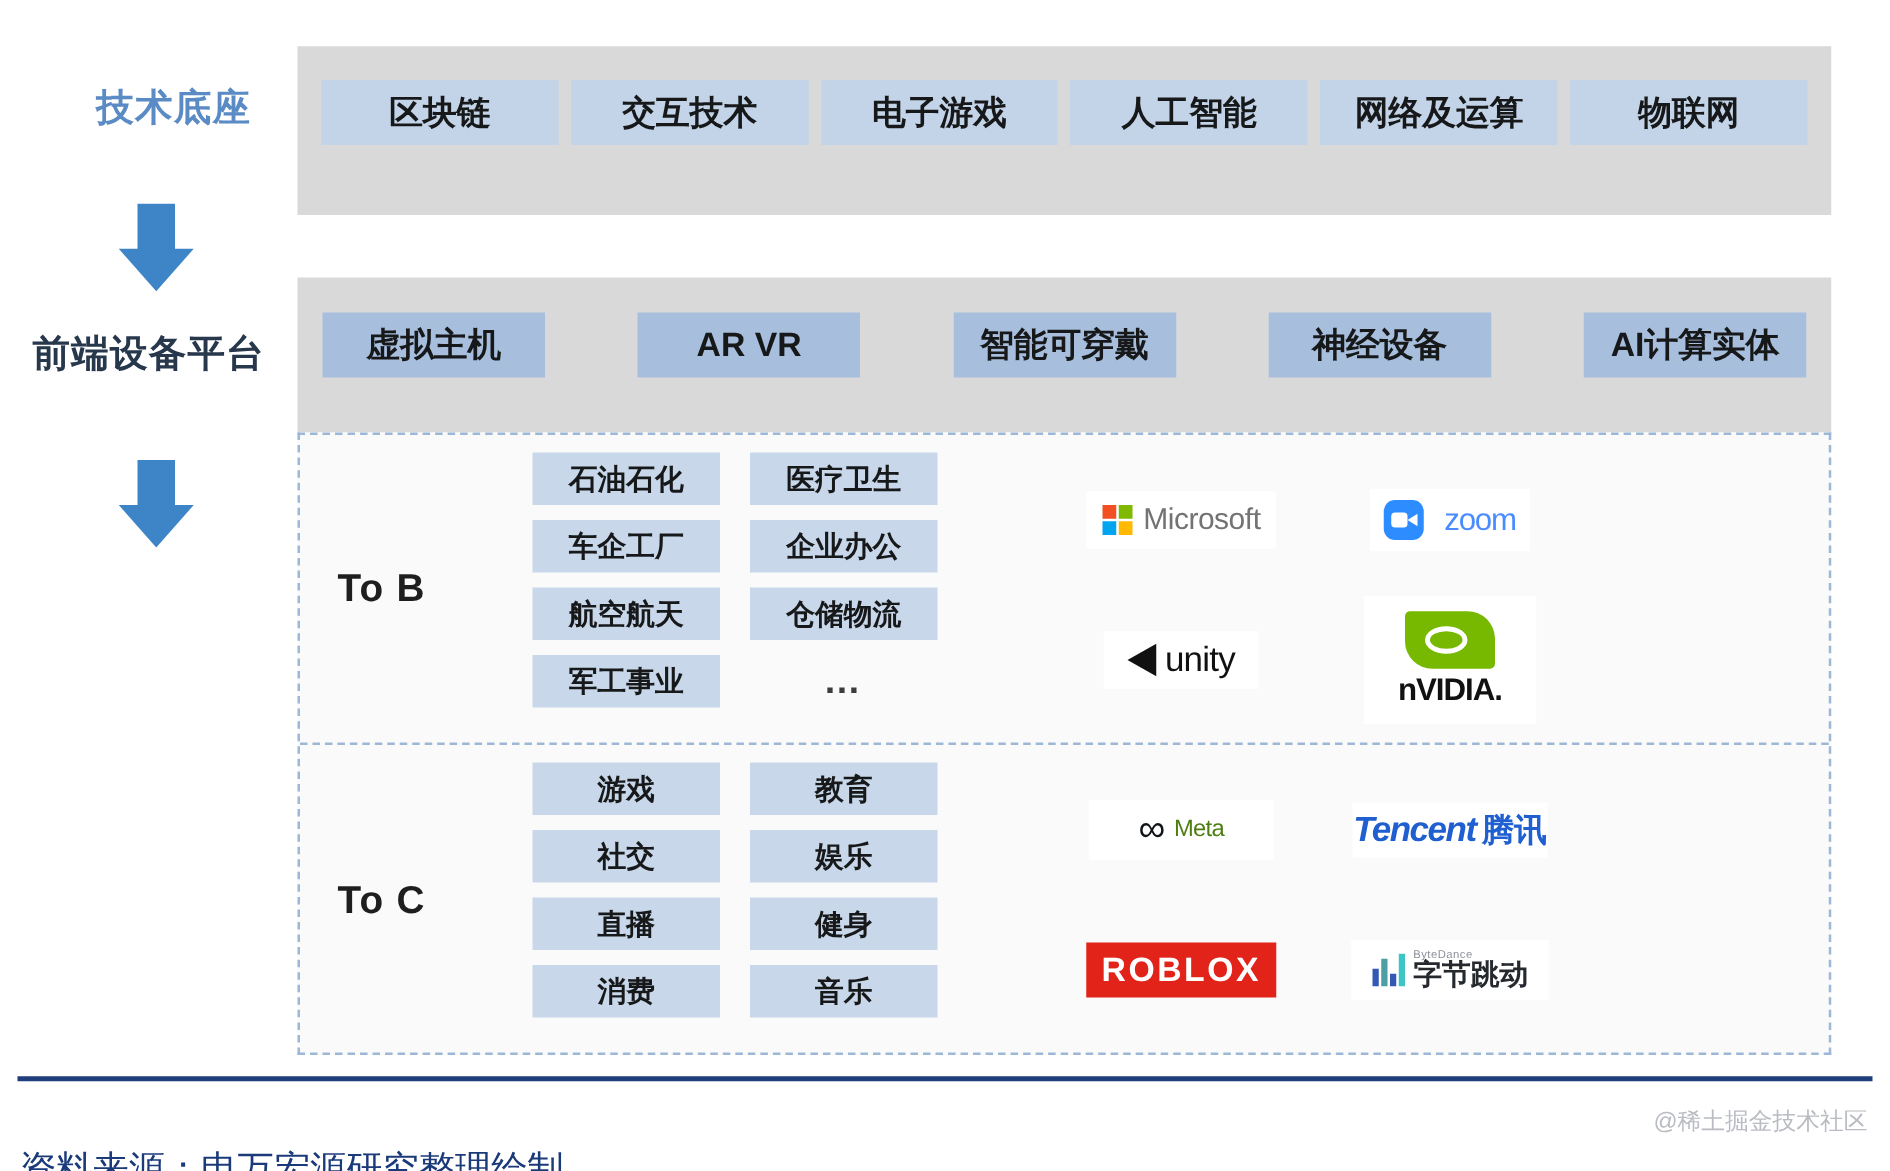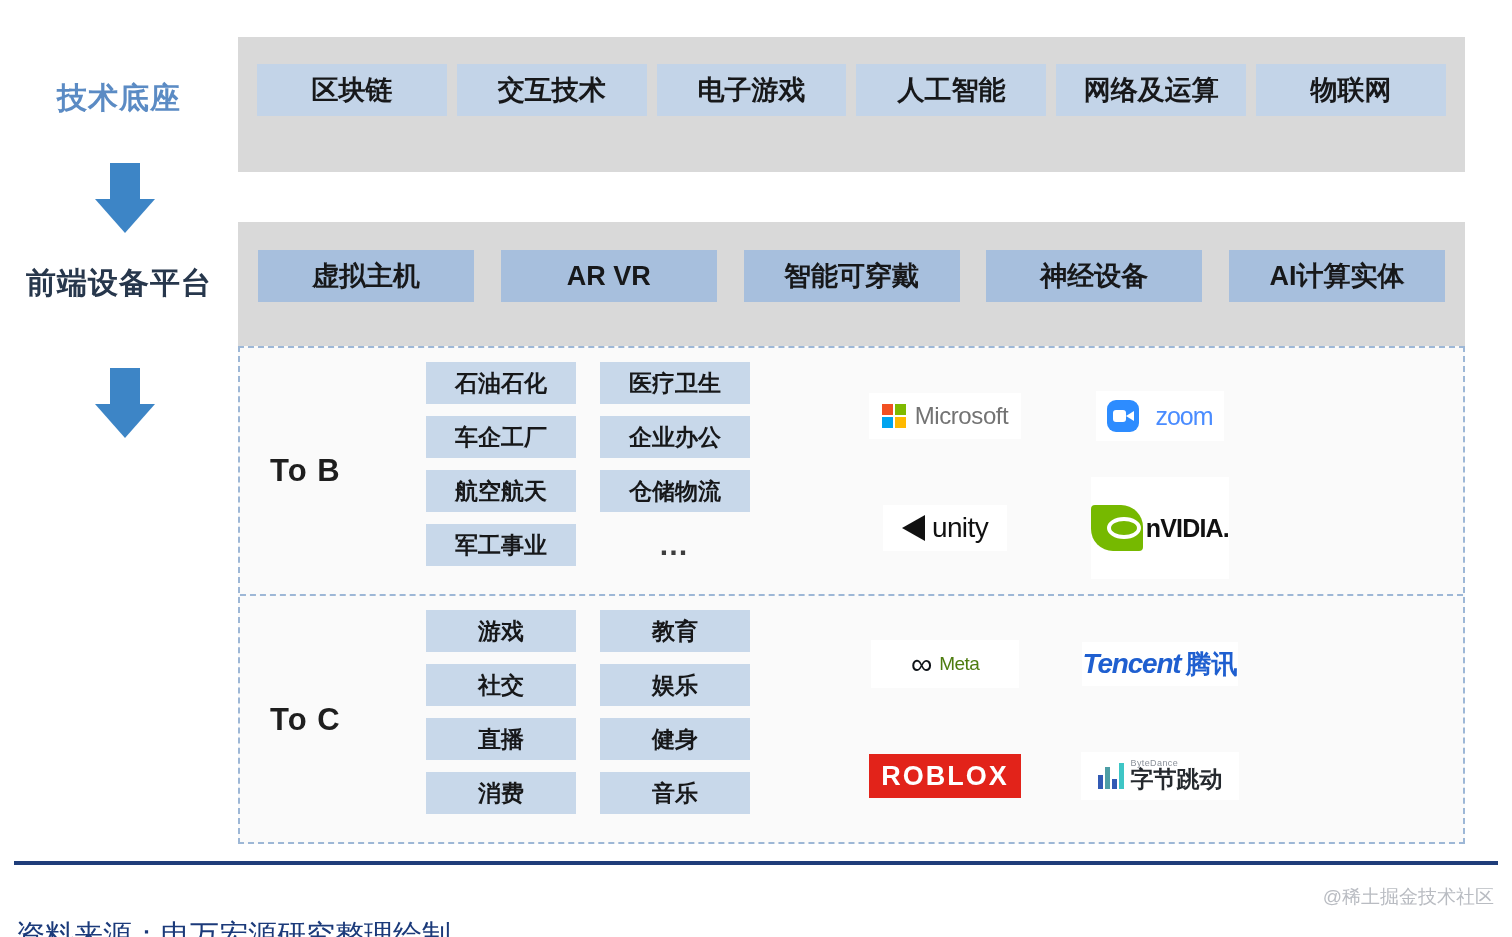--- a/index.html
+++ b/index.html
@@ -10,21 +10,21 @@
     overflow:hidden;position:relative;
   }
   .canvas{position:relative;width:1512px;height:937px;}
 
   
   .rail{position:absolute;left:0;top:0;width:238px;height:860px;}
   .rail-label{
     position:absolute;width:238px;text-align:center;
     font-weight:bold;letter-spacing:1px;white-space:nowrap;
   }
-  .rail-label.l1{top:78px;font-size:30px;color:#5b8bc4;}
+  .rail-label.l1{top:66px;font-size:30px;color:#5b8bc4;padding-left:20px;}
   .rail-label.l2{top:263px;font-size:30px;color:#27374c;}
   .rail-label.l3{top:468px;font-size:30px;color:#27374c;}
 
   .arrow{position:absolute;left:95px;width:60px;height:70px;}
   .arrow .shaft{
     position:absolute;left:15px;top:0;width:30px;height:38px;background:#3d85c6;
   }
   .arrow .head{
     position:absolute;left:0;top:36px;width:0;height:0;
     border-left:30px solid transparent;border-right:30px solid transparent;
@@ -45,21 +45,21 @@
   .tile{
     text-align:center;font-weight:bold;color:#17181a;
     white-space:nowrap;display:flex;align-items:center;justify-content:center;
   }
   .band.tech .tile-row{top:27px;padding:0 14px;}
   .band.tech .tile{
     background:#c3d4e8;height:52px;font-size:27px;flex:1;margin:0 5px;
   }
   .band.device .tile-row{top:28px;padding:0 20px;}
   .band.device .tile{
-    background:#a7bfdd;height:52px;font-size:27px;width:216px;
+    background:#a7bfdd;height:52px;font-size:27px;width:178px;
   }
 
   
   .app-panel{
     position:absolute;left:238px;top:346px;width:1227px;height:498px;
     border:2px dashed #9db7d6;box-sizing:border-box;background:#fafafa;
   }
   .app-section{position:relative;height:248px;box-sizing:border-box;}
   .app-section.tob{border-bottom:2px dashed #9db7d6;}
 
@@ -118,21 +118,21 @@
 
   
   .lg-unity{width:124px;height:46px;gap:7px;}
   .unity-ico{
     width:0;height:0;border-top:13px solid transparent;
     border-bottom:13px solid transparent;border-right:23px solid #111;
   }
   .unity-txt{font-size:28px;color:#111;letter-spacing:-0.6px;}
 
   
-  .lg-nv{width:138px;height:102px;gap:3px;}
+  .lg-nv{width:138px;height:102px;flex-direction:column;gap:3px;}
   .nv-eye{
     width:72px;height:46px;background:#76b900;border-radius:4px 22px 4px 22px;
     position:relative;
   }
   .nv-eye::after{
     content:"";position:absolute;left:16px;top:12px;width:34px;height:22px;
     border:4px solid #ffffff;border-radius:50% 50% 50% 50%;box-sizing:border-box;
   }
   .nv-txt{font-size:25px;font-weight:bold;color:#111;letter-spacing:-0.8px;}
 

